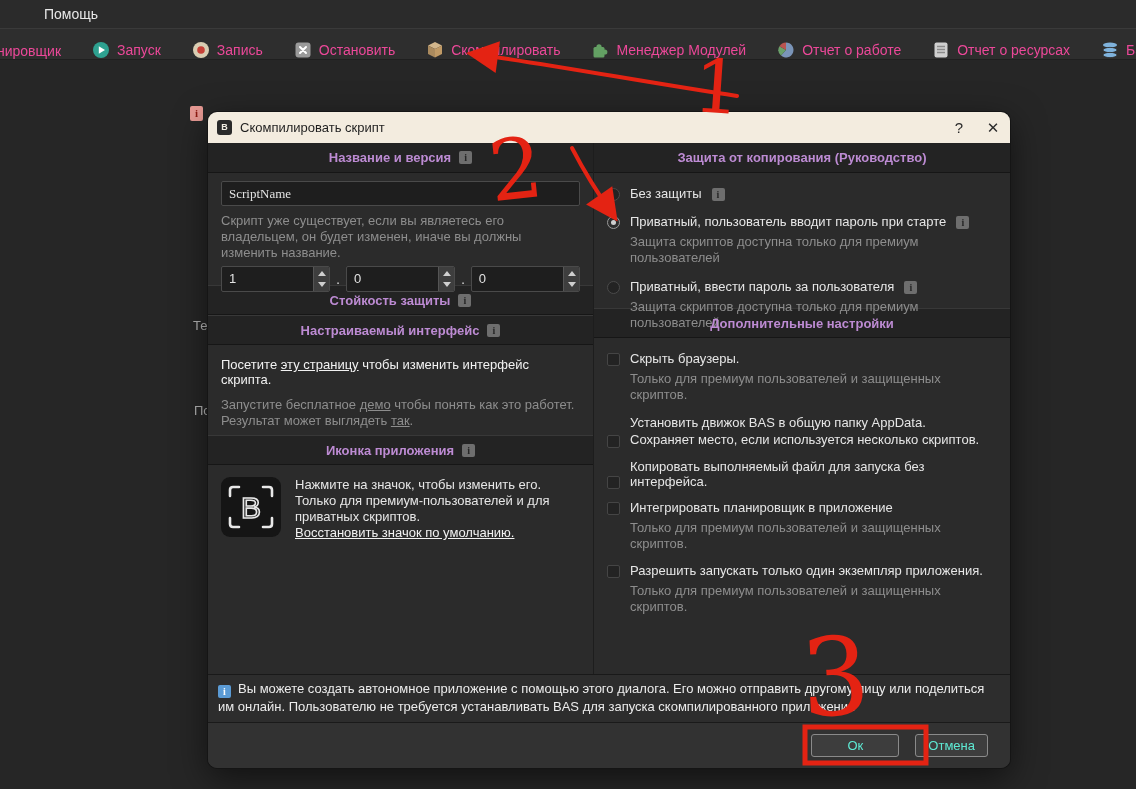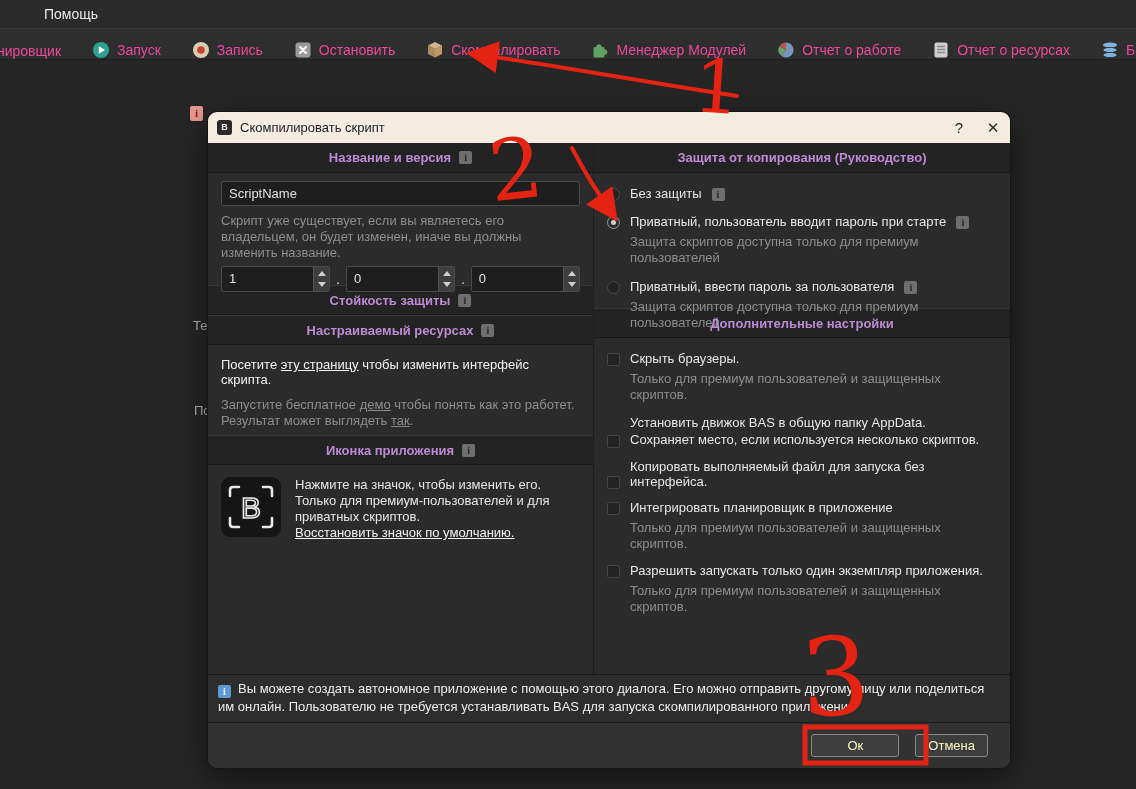--- a/index.html
+++ b/index.html
@@ -37,21 +37,21 @@
     display:flex; align-items:center; justify-content:center; gap:8px;
     color:#bd8bd3; font-size:13px; font-weight:bold; }
   .sec-h:first-child { border-top:none; }
   .info-ic { display:inline-block; width:13px; height:13px; background:#6e6e6e; border-radius:2px;
     color:#262626; font:bold 10px/13px "Liberation Serif",serif; text-align:center; flex:0 0 auto; }
   .info-ic::after { content:"i"; }
   .sec-b { padding:8px 13px; color:#e6e6e6; font-size:13px; }
   .hint { color:#8d8d8d; line-height:16px; }
   
   .txt { width:100%; height:25px; background:#1e1e1e; border:1px solid #4a4a4a; border-radius:2px;
-    color:#e2e2e2; font-size:13px; padding:0 7px; font-family:Liberation Sans, sans-serif; }
+    color:#e2e2e2; font-size:13px; padding:0 7px; font-family:Liberation Serif, serif; }
   .name-hint { margin:7px 0 5px; }
   .ver-row { display:flex; align-items:center; gap:6px; margin-top:3px; }
   .spin { flex:1; height:26px; background:#1e1e1e; border:1px solid #4a4a4a; border-radius:2px;
     display:flex; overflow:hidden; }
   .spin-val { flex:1; line-height:24px; padding-left:7px; color:#e2e2e2; }
   .spin-btns { width:16px; background:#3e3e3e; border-left:1px solid #555; display:flex; flex-direction:column; }
   .spin-btns i { flex:1; position:relative; }
   .spin-btns i.up::after { content:""; position:absolute; left:4px; top:4px;
     border:4px solid transparent; border-top:none; border-bottom:5px solid #cfcfcf; }
   .spin-btns i.dn::after { content:""; position:absolute; left:4px; top:3px;
@@ -89,21 +89,21 @@
   
   .note-bar { flex:0 0 48px; background:#2d2d2d; border-top:1px solid #191919;
     color:#ececec; font-size:13px; line-height:17px; padding:5px 12px 0 10px; }
   .note-ic { display:inline-block; width:13px; height:13px; background:#5b9bd5; border-radius:2px;
     color:#fff; font:bold 10px/13px "Liberation Serif",serif; text-align:center; margin-right:7px;
     vertical-align:-2px; }
   .note-ic::after { content:"i"; }
   .dlg-footer { flex:1; background:#323232; border-top:1px solid #1a1a1a;
     display:flex; align-items:center; justify-content:flex-end; gap:16px; padding-right:22px; }
   .btn { min-width:56px; height:23px; background:#3d3d3d; border:1px solid #8a8a8a; border-radius:3px;
-    color:#fef9c3; font-size:13px; font-family:"Liberation Sans",sans-serif; padding:0 12px; }
+    color:#5eead4; font-size:13px; font-family:"Liberation Sans",sans-serif; padding:0 12px; }
   .btn.ok { min-width:88px; }
   
   .overlay { position:absolute; left:0; top:0; width:1136px; height:789px; pointer-events:none; z-index:60; }
 </style>
 </head>
 <body>
 
 <div class="menubar">
   <div class="menu-item">Помощь</div>
 </div>
@@ -248,21 +248,21 @@
           </div>
         </div>
       </div>
 
       <div class="sec-h">
         <span>Стойкость защиты</span>
         <span class="info-ic"></span>
       </div>
 
       <div class="sec-h">
-        <span>Настраиваемый ресурсах</span>
+        <span>Настраиваемый интерфейс</span>
         <span class="info-ic"></span>
       </div>
       <div class="sec-b" style="height:90px;">
         <div class="ui-line1"><span>Посетите </span><a class="wlink">эту страницу</a><span> чтобы изменить интерфейс скрипта.</span></div>
         <div class="hint"><span>Запустите бесплатное </span><a class="glink">демо</a><span> чтобы понять как это работет.</span><br><span>Результат может выглядеть </span><a class="glink">так</a><span>.</span></div>
       </div>
 
       <div class="sec-h">
         <span>Иконка приложения</span>
         <span class="info-ic"></span>

